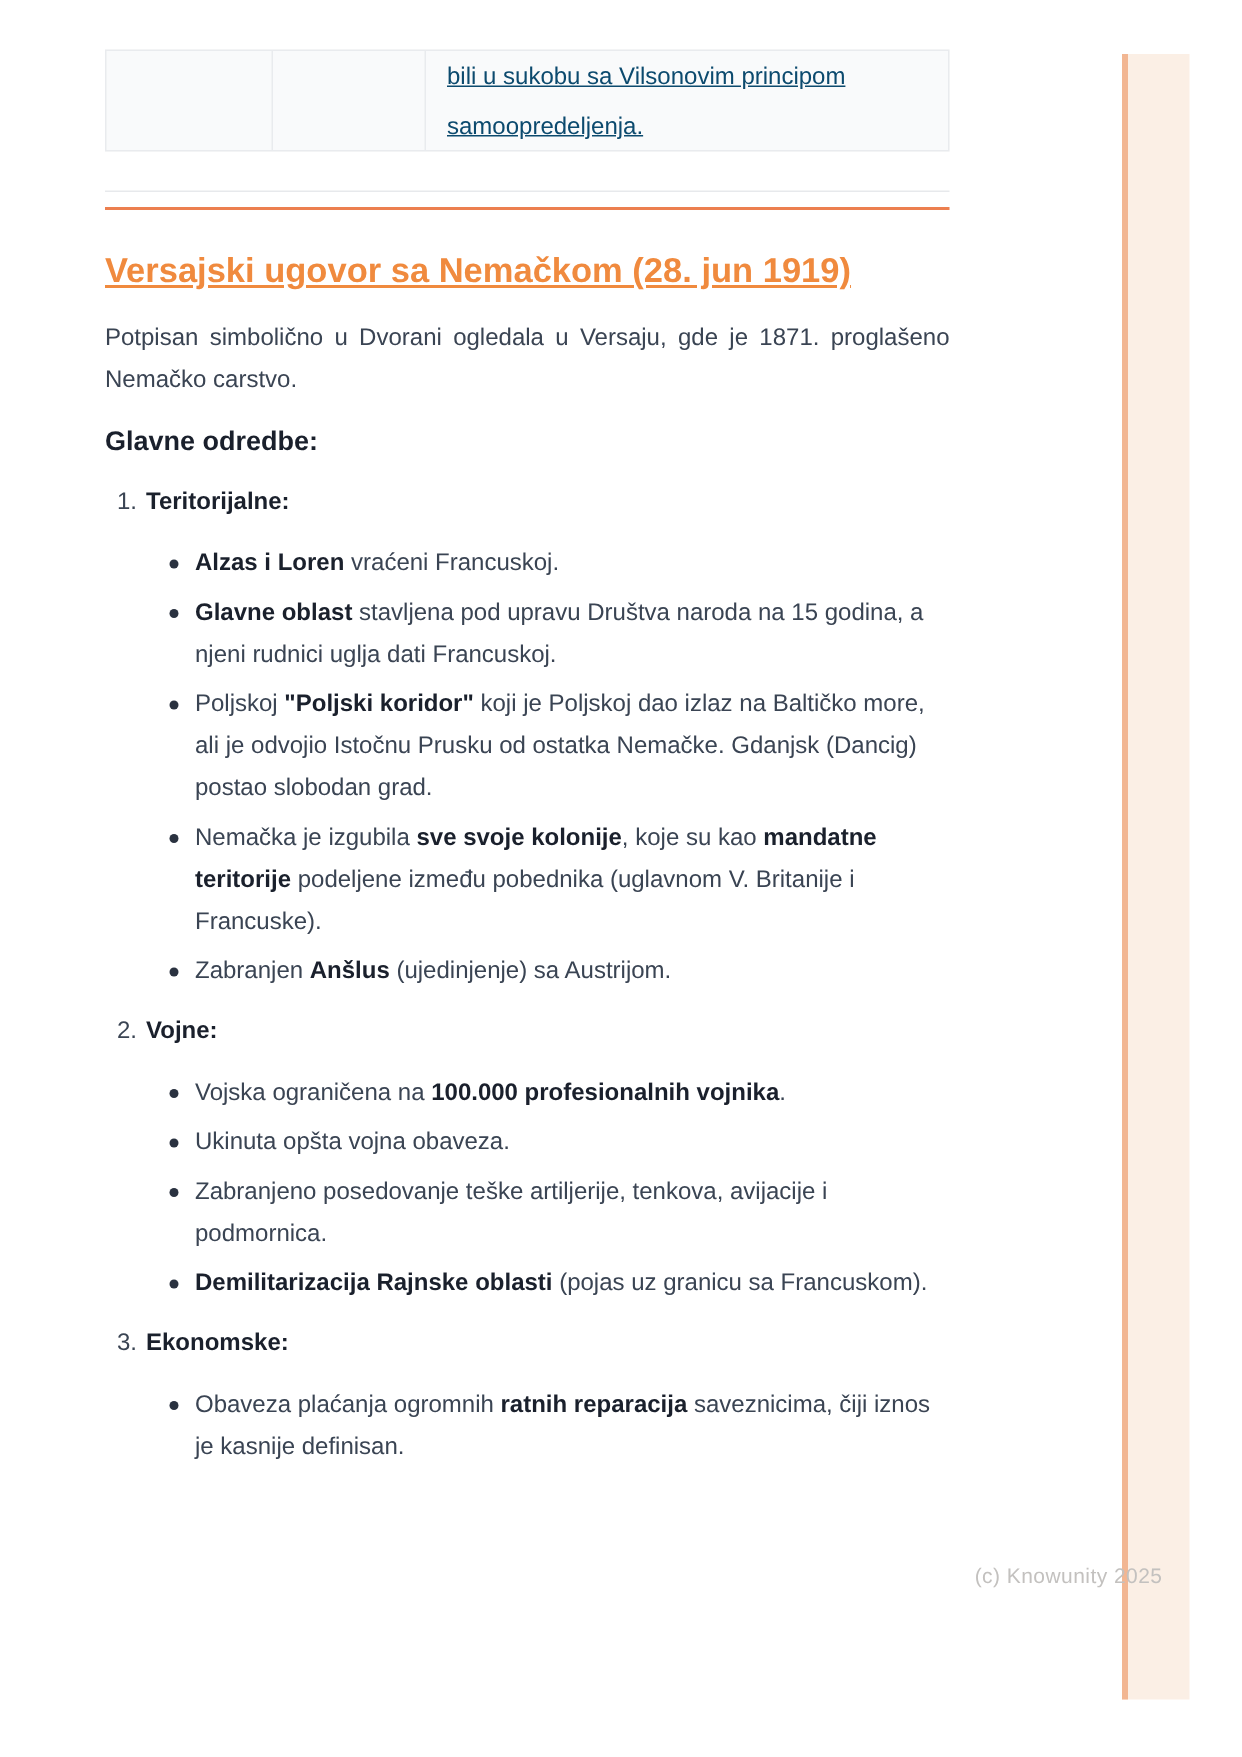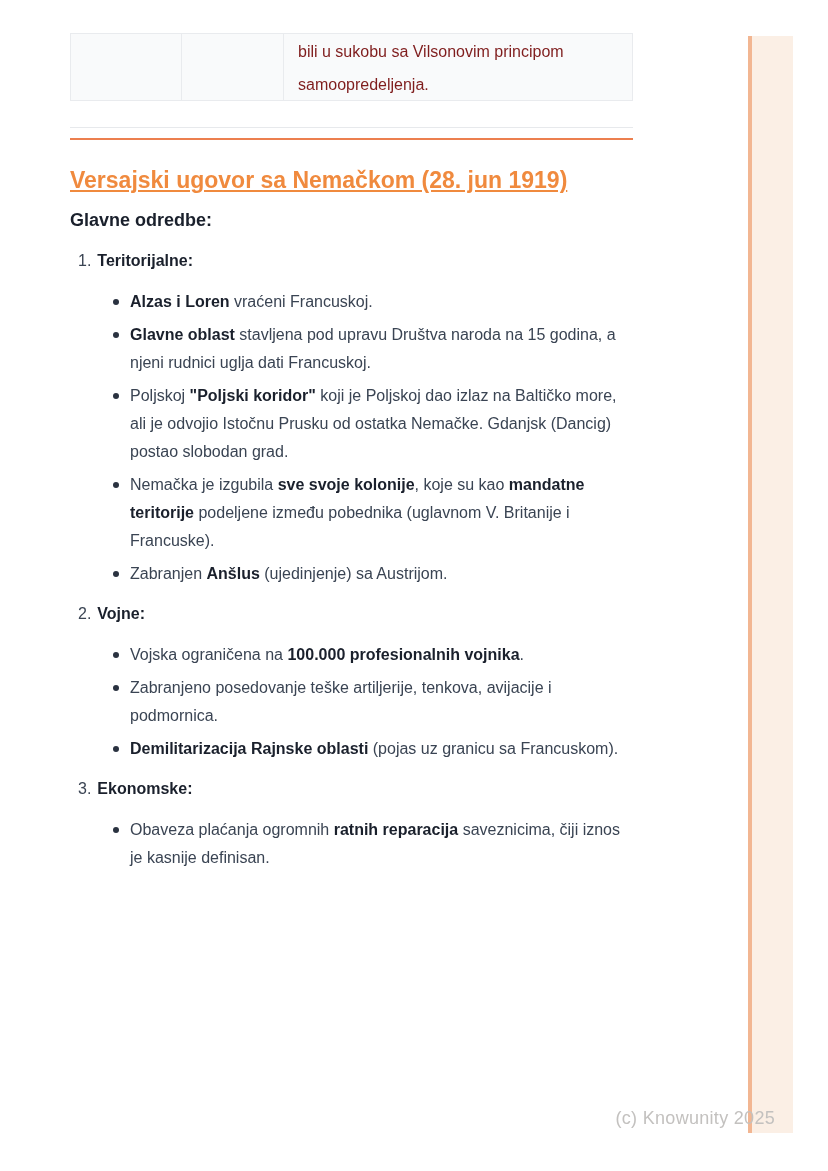--- a/index.html
+++ b/index.html
@@ -19,23 +19,23 @@
     top: 36px;
     right: 35px;
     width: 41px;
     height: 1097px;
     background: var(--stripe-fill, #FBEFE5);
     border-left: 4px solid var(--stripe-edge, #F2B692);
   }
 
   .footer {
     position: absolute;
-    top: 1108px;
+    top: 1042px;
     right: 53px;
-    font-size: 18px;
+    font-size: 14px;
     letter-spacing: 0.3px;
     color: var(--footer, #C3C1BF);
     z-index: 2;
   }
 
   .content {
     position: absolute;
     left: 70px;
     top: 0;
     width: 563px;
@@ -48,21 +48,21 @@
     display: flex;
     height: 68px;
     box-sizing: border-box;
     border: 1px solid #E9EBEE;
     background: #F9FAFB;
   }
   .doc-table .cell { box-sizing: border-box; height: 100%; }
   .doc-table .cell + .cell { border-left: 1px solid #E9EBEE; }
   .doc-table .c1 { width: 110px; }
   .doc-table .c2 { width: 102px; }
-  .doc-table .c3 { flex: 1; padding: 1px 14px; line-height: 33px; color: #7f1d1d; }
+  .doc-table .c3 { flex: 1; padding: 1px 14px; line-height: 33px; color: #0c4a6e; text-decoration: underline; }
 
   .divider { margin-top: 26px; border-top: 1px solid #E7E9EC; height: 0; }
 
   h1.title {
     margin: 36px 0 0;
     font-size: 30px;
     line-height: 36px;
     font-weight: bold;
     color: var(--h1, #E8611F);
     letter-spacing: 0.2px;
@@ -134,20 +134,21 @@
       </div>
     </div>
 
     <div class="divider"></div>
 
     <div class="h1-rule"></div>
 
 
     <h2 class="subtitle">Versajski ugovor sa Nemačkom (28. jun 1919)</h2>
 
+    <p class="para tight">Potpisan simbolično u Dvorani ogledala u Versaju, gde je 1871. proglašeno Nemačko carstvo.</p>
 
     <div class="label-bold">Glavne odredbe:</div>
 
     <ol class="sections" id="sections-root">
   <li class="section">
     <div class="section-head">
       <span class="num">1.</span><span class="section-title">Teritorijalne:</span>
     </div>
     <ul class="bullets">
             <li class="bullet"><b>Alzas i Loren</b><span> vraćeni Francuskoj.</span></li>
@@ -157,20 +158,21 @@
             <li class="bullet"><span>Zabranjen </span><b>Anšlus</b><span> (ujedinjenje) sa Austrijom.</span></li>
           </ul>
   </li>
 
   <li class="section">
     <div class="section-head">
       <span class="num">2.</span><span class="section-title">Vojne:</span>
     </div>
     <ul class="bullets">
             <li class="bullet"><span>Vojska ograničena na </span><b>100.000 profesionalnih vojnika</b><span>.</span></li>
+            <li class="bullet"><span>Ukinuta opšta vojna obaveza.</span></li>
             <li class="bullet"><span>Zabranjeno posedovanje teške artiljerije, tenkova, avijacije i podmornica.</span></li>
             <li class="bullet"><b>Demilitarizacija Rajnske oblasti</b><span> (pojas uz granicu sa Francuskom).</span></li>
           </ul>
   </li>
 
   <li class="section">
     <div class="section-head">
       <span class="num">3.</span><span class="section-title">Ekonomske:</span>
     </div>
     <ul class="bullets">

